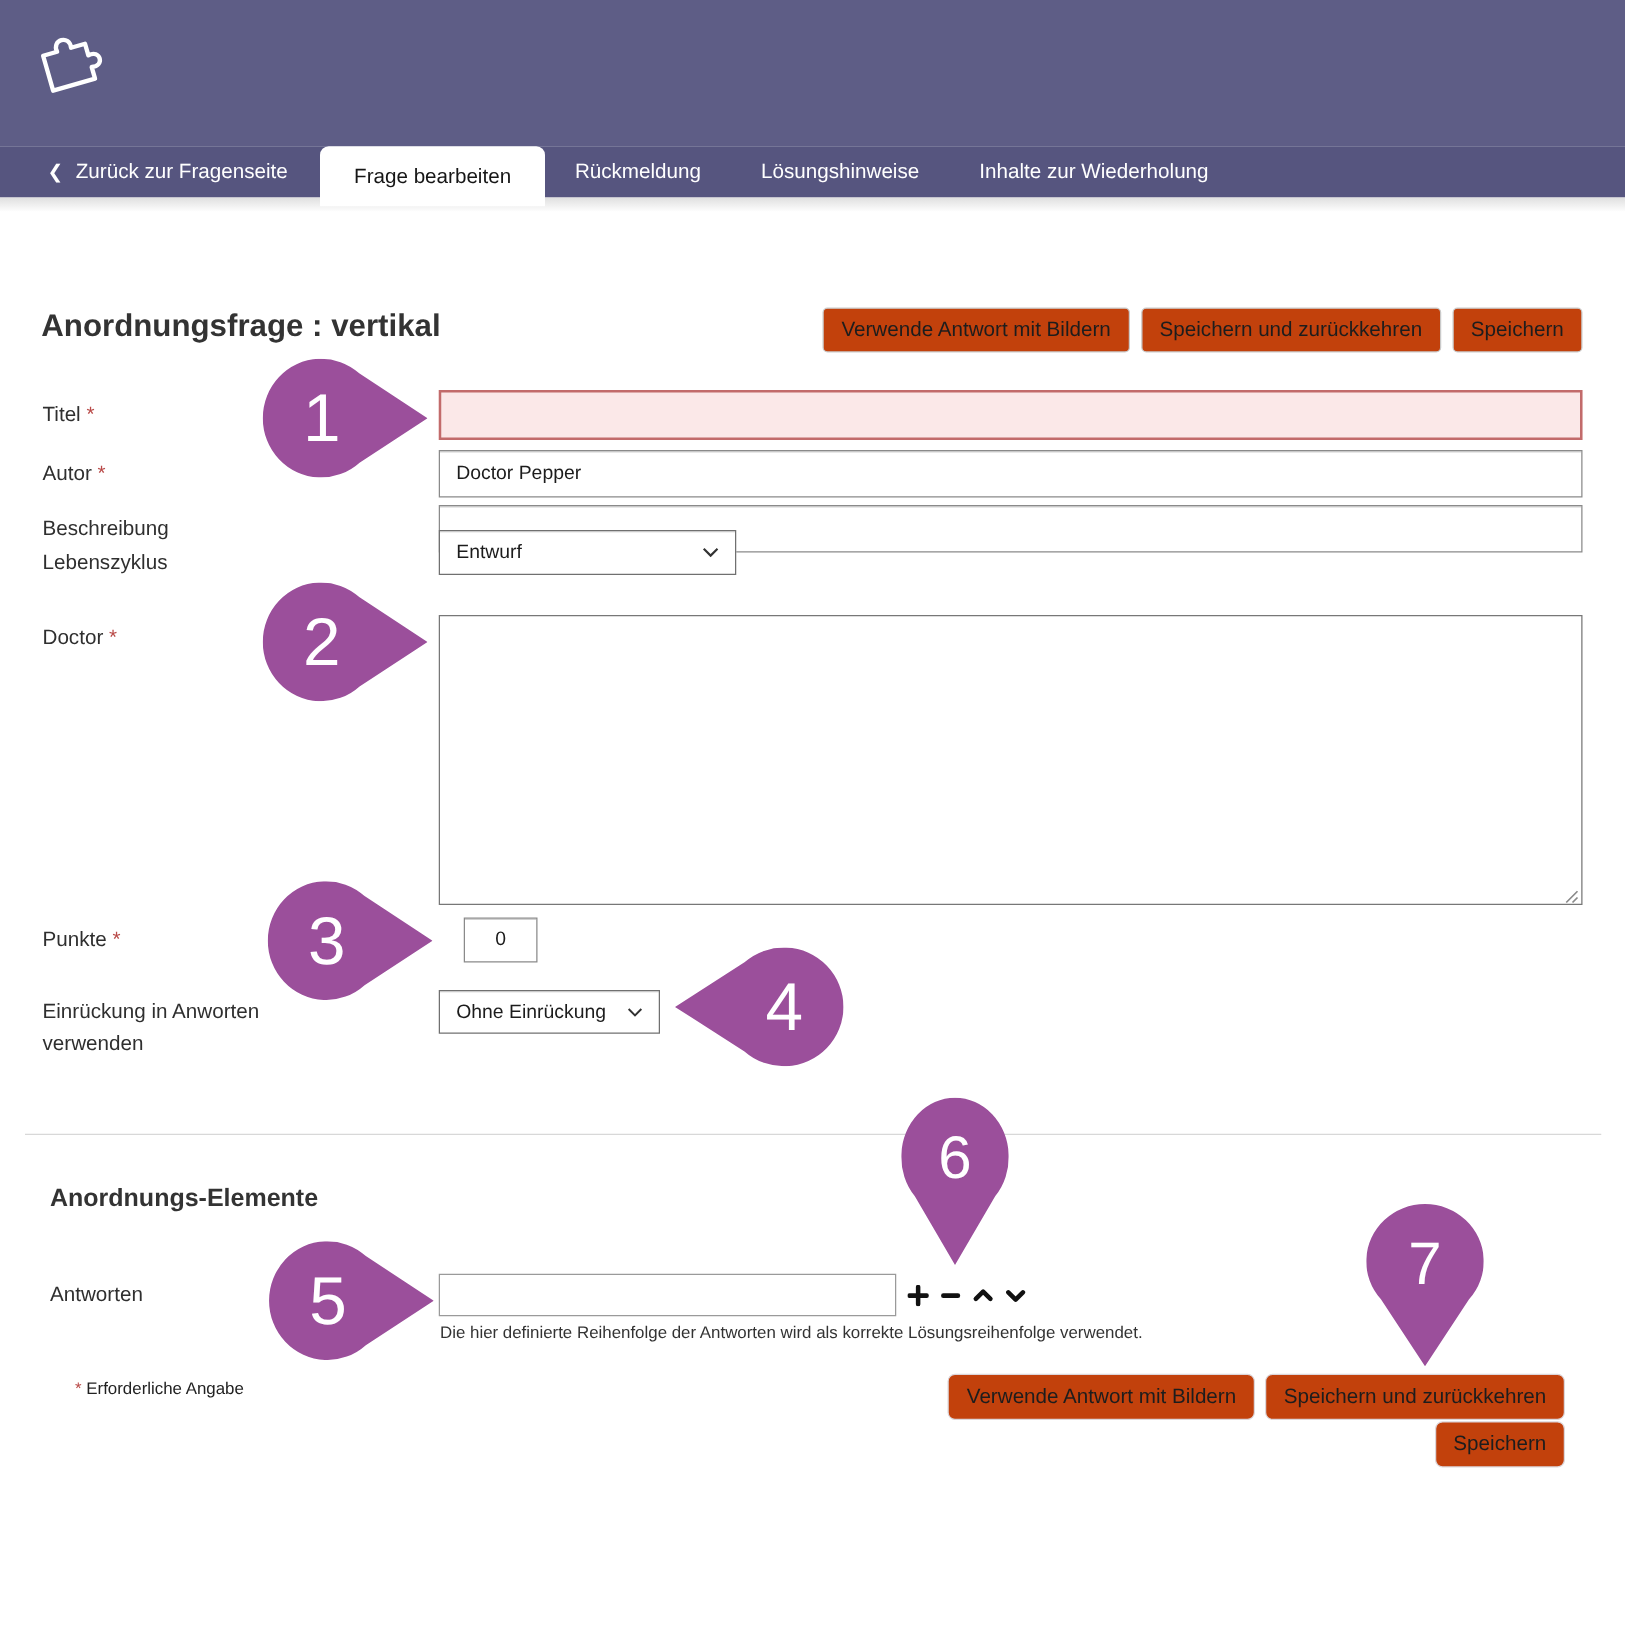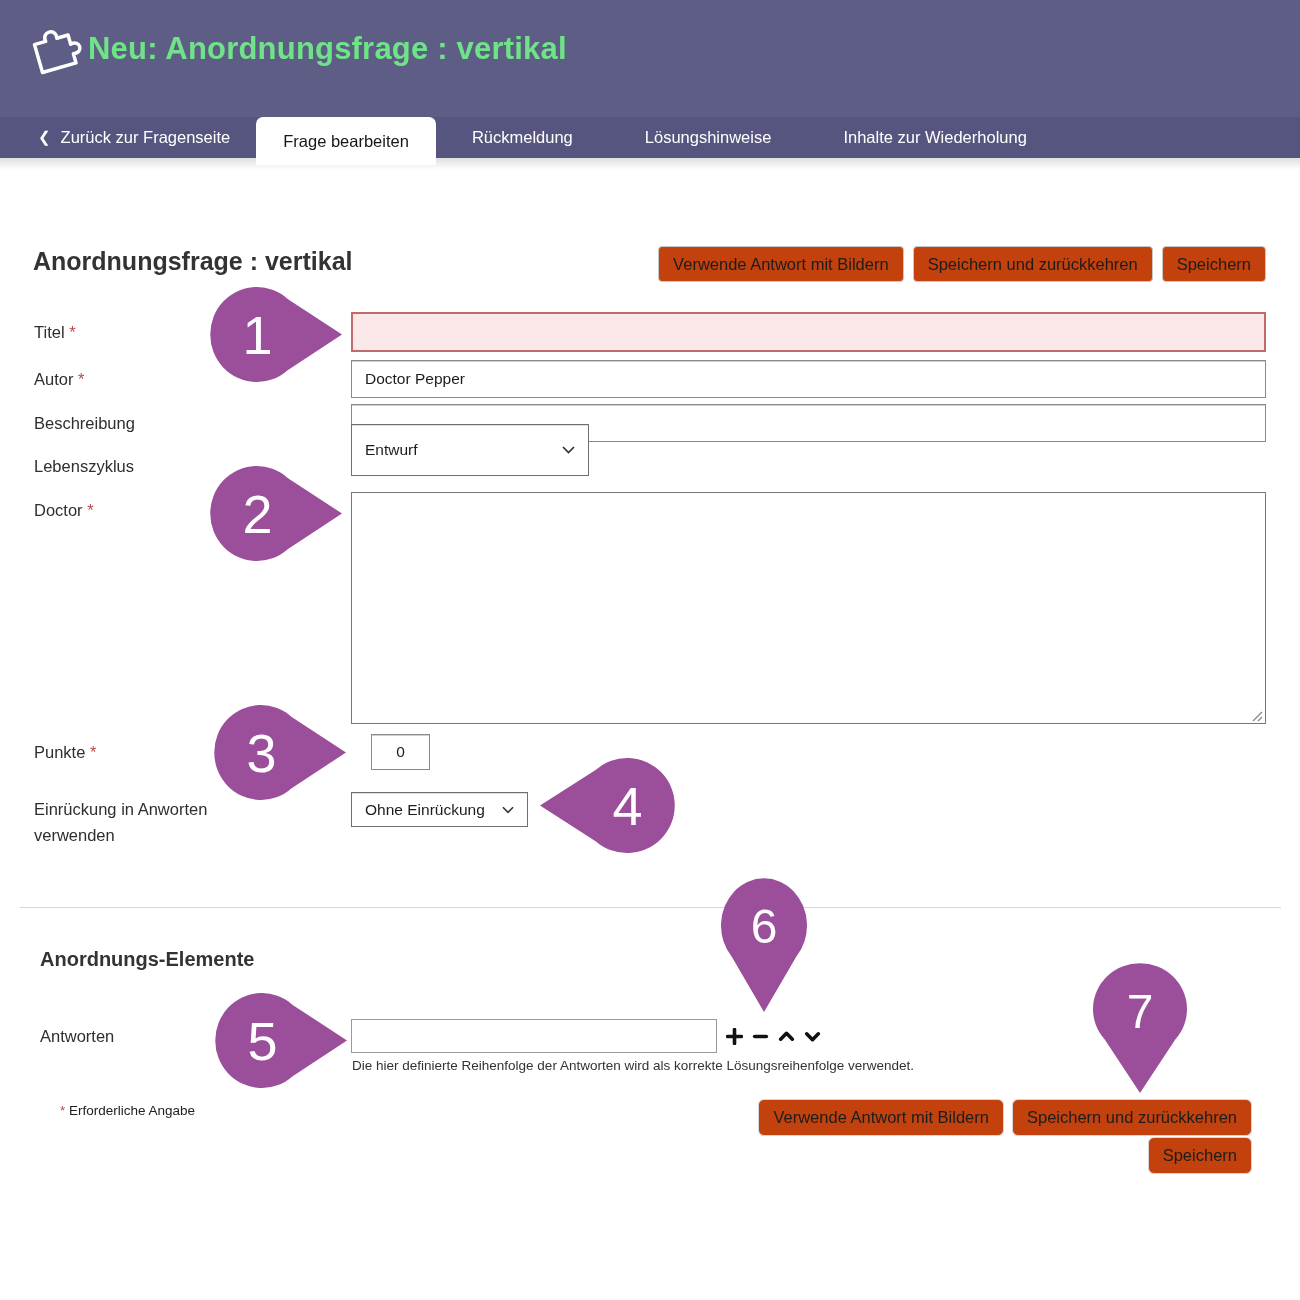--- a/index.html
+++ b/index.html
@@ -12,32 +12,32 @@
   .puzzle { position:absolute; left:24px; top:16px; }
   .app-title { position:absolute; left:88px; top:31px; font-size:31px; font-weight:700; color:#6fe387; letter-spacing:.2px; }
 
   
   .tabbar { position:absolute; left:0; top:117px; width:1300px; height:41px; background:#56557f;
             display:flex; align-items:stretch; padding-left:38px; }
   .fade { position:absolute; left:0; top:158px; width:1300px; height:11px;
           background:linear-gradient(#dfdfdf,#fdfdfd); }
   .backlink { display:flex; align-items:center; gap:10px; color:#fff; font-size:16.5px; margin-right:26px; cursor:pointer; }
   .backlink .chev { font-size:15px; font-weight:700; position:relative; top:-1px; }
-  .tab { display:flex; align-items:center; padding:0 36px; color:#fff; font-size:16.5px; cursor:pointer; }
+  .tab { display:flex; align-items:center; padding:0 24px; color:#fff; font-size:16.5px; cursor:pointer; }
   .tab.active { background:#ffffff; color:#161616; border-radius:7px 7px 0 0; height:48px; z-index:3; padding:0 27px; }
 
   
   .btn { display:inline-flex; align-items:center; background:#c2410c; border:1px solid #c9c9c9; border-radius:4px;
          padding:0 14px; height:36px; font-size:16.5px; color:#1d1d1d; cursor:pointer; white-space:nowrap; }
   .btn.soft { border:1px solid #dcd6da; border-radius:6px; height:37px; }
   .input { border:1px solid #8a8a8a; box-shadow:inset 0 1px 0 rgba(0,0,0,.18); background:#fff;
            height:38px; font-size:15.5px; padding:0 13px; color:#1c1c1c; width:100%;
            font-family:"Liberation Sans","DejaVu Sans",sans-serif; }
   .input.error { background:#fbe8e8; border:2px solid #c26b6b; box-shadow:none; height:40px; }
-  .select { background:#fff; border:1px solid #707070; box-shadow:inset 0 1px 0 rgba(0,0,0,.12); height:52px;
+  .select { background:#fff; border:1px solid #707070; box-shadow:inset 0 1px 0 rgba(0,0,0,.12); height:36px;
             display:flex; align-items:center; justify-content:space-between; padding:0 13px; font-size:15.5px;
             color:#1c1c1c; cursor:pointer; }
   .lbl { font-size:16.5px; color:#2f2f2f; }
   .req { color:#b94a48; }
 
   
   .row { position:absolute; left:34px; right:34px; display:flex; align-items:center; }
   .row .labelcol { width:317px; flex:0 0 317px; }
   .heading { position:absolute; left:33px; top:247px; font-size:25px; font-weight:700; color:#333; }
   .actions-top { position:absolute; right:34px; top:246px; display:flex; gap:9px; }
@@ -72,21 +72,20 @@
 <body>
 
 <div class="page">
 
   <div class="header">
     <svg class="puzzle" width="62" height="64" viewBox="0 0 64 66">
       <g transform="rotate(-16 32 38)">
         <path d="M14 54 V24 H26 C24 13 40 13 38 24 H50 V34 C61 31.5 61 46.5 50 44 V54 Z" fill="none" stroke="#ffffff" stroke-width="3.6" stroke-linejoin="round"></path>
       </g>
     </svg>
-    <div class="app-title">Neu: Anordnungsfrage : vertikal</div>
   </div>
 
   <div class="tabbar">
     <div class="backlink">
       <span class="chev">❮</span>
       <span>Zurück zur Fragenseite</span>
     </div>
     <div class="tab active">Frage bearbeiten</div>
     <div class="tab">Rückmeldung</div>
     <div class="tab">Lösungshinweise</div>

